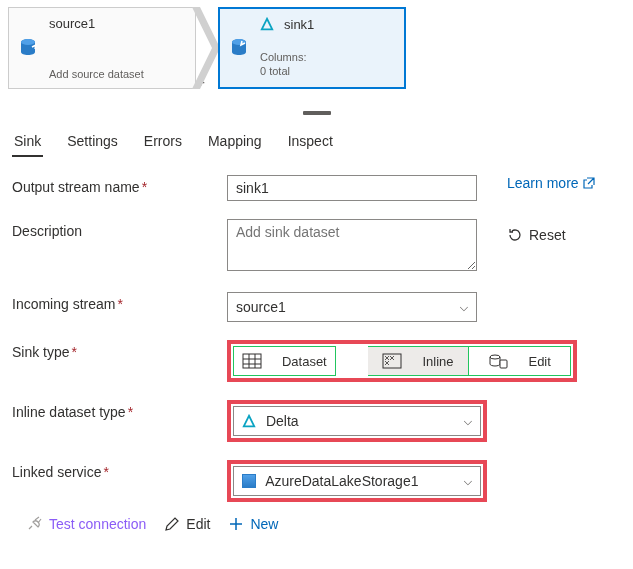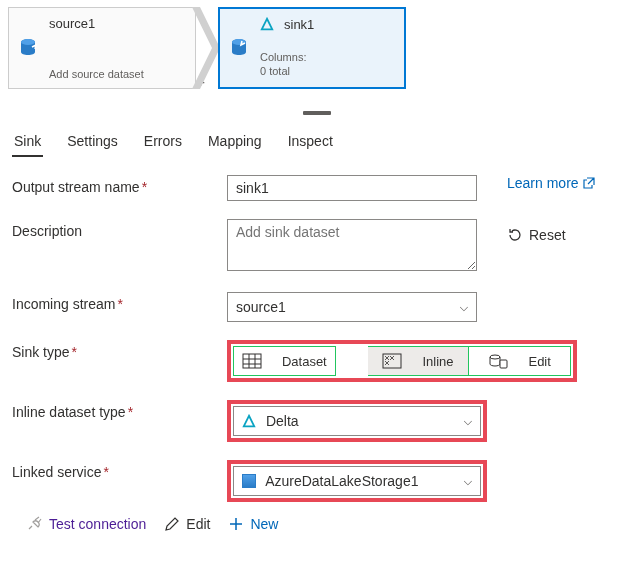--- a/index.html
+++ b/index.html
@@ -61,21 +61,21 @@
 .sink-btn + .sink-btn { border-left: none; }
 .sink-btn.selected { background: #edebe9; margin-left: 32px; }
 .sink-btn-icon { width: 20px; height: 16px; }
 
 
 .highlight-wrap { border: 4px solid #e74856; padding: 2px; width: 260px; }
 
 
 .actions { display: flex; align-items: center; gap: 18px; padding: 6px 0 10px 0px; }
 .action { display: inline-flex; align-items: center; gap: 6px; font-size: 14px; cursor: pointer; color: #323130; }
-.action.disabled { color: #4c1d95; cursor: default; align-items: flex-end; }
+.action.disabled { color: #8b5cf6; cursor: default; align-items: flex-end; }
 .action-icon { width: 16px; height: 16px; }
 </style>
 </head>
 <body>
 
 <div class="flow">
   <div class="node">
     <div class="node-icon-col">
       <svg class="src-icon" viewBox="0 0 24 24">
         <ellipse cx="12" cy="6" rx="7" ry="3" fill="#2a7cc7"></ellipse>

